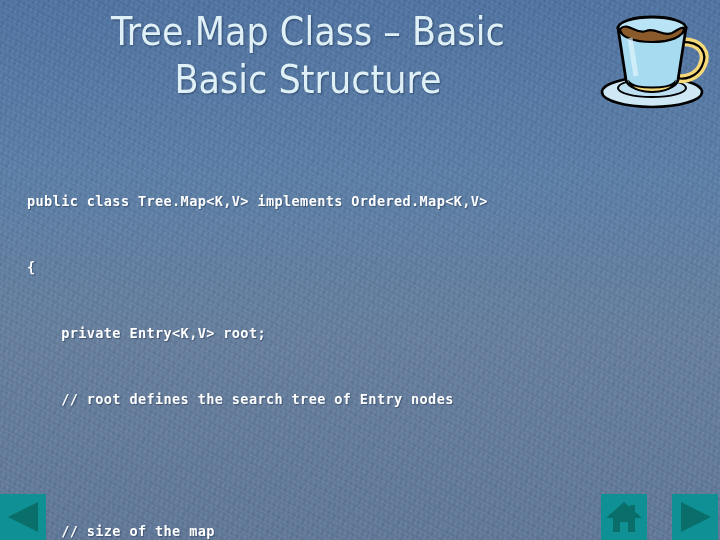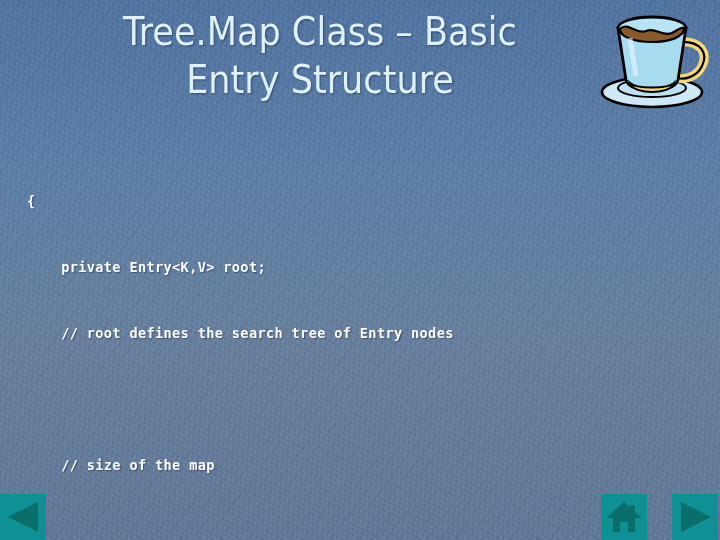--- a/index.html
+++ b/index.html
@@ -37,21 +37,21 @@
       repeating-linear-gradient(94deg,
         rgba(255,255,255,0.022) 0px,
         rgba(255,255,255,0.022) 2px,
         rgba(0,0,0,0.020) 3px,
         rgba(0,0,0,0.020) 5px),
       linear-gradient(to bottom, #4f73a3 0%, #5b7fa9 32%, #667f9f 62%, #60789a 100%);
   }
   
   .title {
     position: absolute;
-    left: 40px;
+    left: 28px;
     top: 8px;
     width: 560px;
     text-align: center;
     font-size: 39px;
     line-height: 48px;
     letter-spacing: 0px;
     color: #dff0f7;
     font-weight: 400;
     text-shadow: 1px 1px 2px rgba(20,40,70,0.55);
     font-family: "DejaVu Sans", sans-serif;
@@ -110,21 +110,21 @@
   #nav-home { left: 601px; top: 494px; width: 46px; height: 46px; }
   #nav-next { left: 672px; top: 494px; width: 46px; height: 46px; }
 </style>
 </head>
 <body>
 
 <div id="slide">
 
   <div class="title">
     <span class="tline">Tree.Map Class – Basic</span>
-    <span class="tline">Entry Structure</span>
+    <span class="tline">Basic Structure</span>
   </div>
 
   <div class="cup">
     <svg viewBox="0 0 126 108" width="126" height="108" aria-hidden="true">
 
       <ellipse cx="62" cy="88" rx="50" ry="15" fill="#cfe8f5" stroke="#000" stroke-width="2.6"></ellipse>
       <ellipse cx="62" cy="84" rx="34" ry="9" fill="#bcdff2" stroke="#000" stroke-width="2"></ellipse>
 
       <path d="M88 38 C112 36 118 50 112 62 C107 73 94 76 88 74" fill="none" stroke="#f5d878" stroke-width="9" stroke-linecap="round"></path>
       <path d="M88 38 C112 36 118 50 112 62 C107 73 94 76 88 74" fill="none" stroke="#000" stroke-width="2.2" stroke-linecap="round"></path>
@@ -136,20 +136,21 @@
       <ellipse cx="62" cy="24" rx="34" ry="11" fill="#b9e4f5" stroke="#000" stroke-width="2.8"></ellipse>
 
       <path d="M30 25 C38 17 46 31 56 27 C66 23 72 33 82 29 C88 26 92 22 94 24
                C94 33 80 38 62 38 C44 38 30 33 30 25 Z" fill="#8a5a2a" stroke="#000" stroke-width="2.2"></path>
 
       <path d="M40 34 L46 72" fill="none" stroke="#e4f6fd" stroke-width="5" opacity="0.65"></path>
     </svg>
   </div>
 
   <div class="code">
+    <span class="ln">public class Tree.Map&lt;K,V&gt; implements Ordered.Map&lt;K,V&gt;</span>
     <span class="ln">{</span>
     <span class="ln">    private Entry&lt;K,V&gt; root;</span>
     <span class="ln">    // root defines the search tree of Entry nodes</span>
     <span class="ln blank"></span>
     <span class="ln">    // size of the map</span>
     
     
     
     
     

